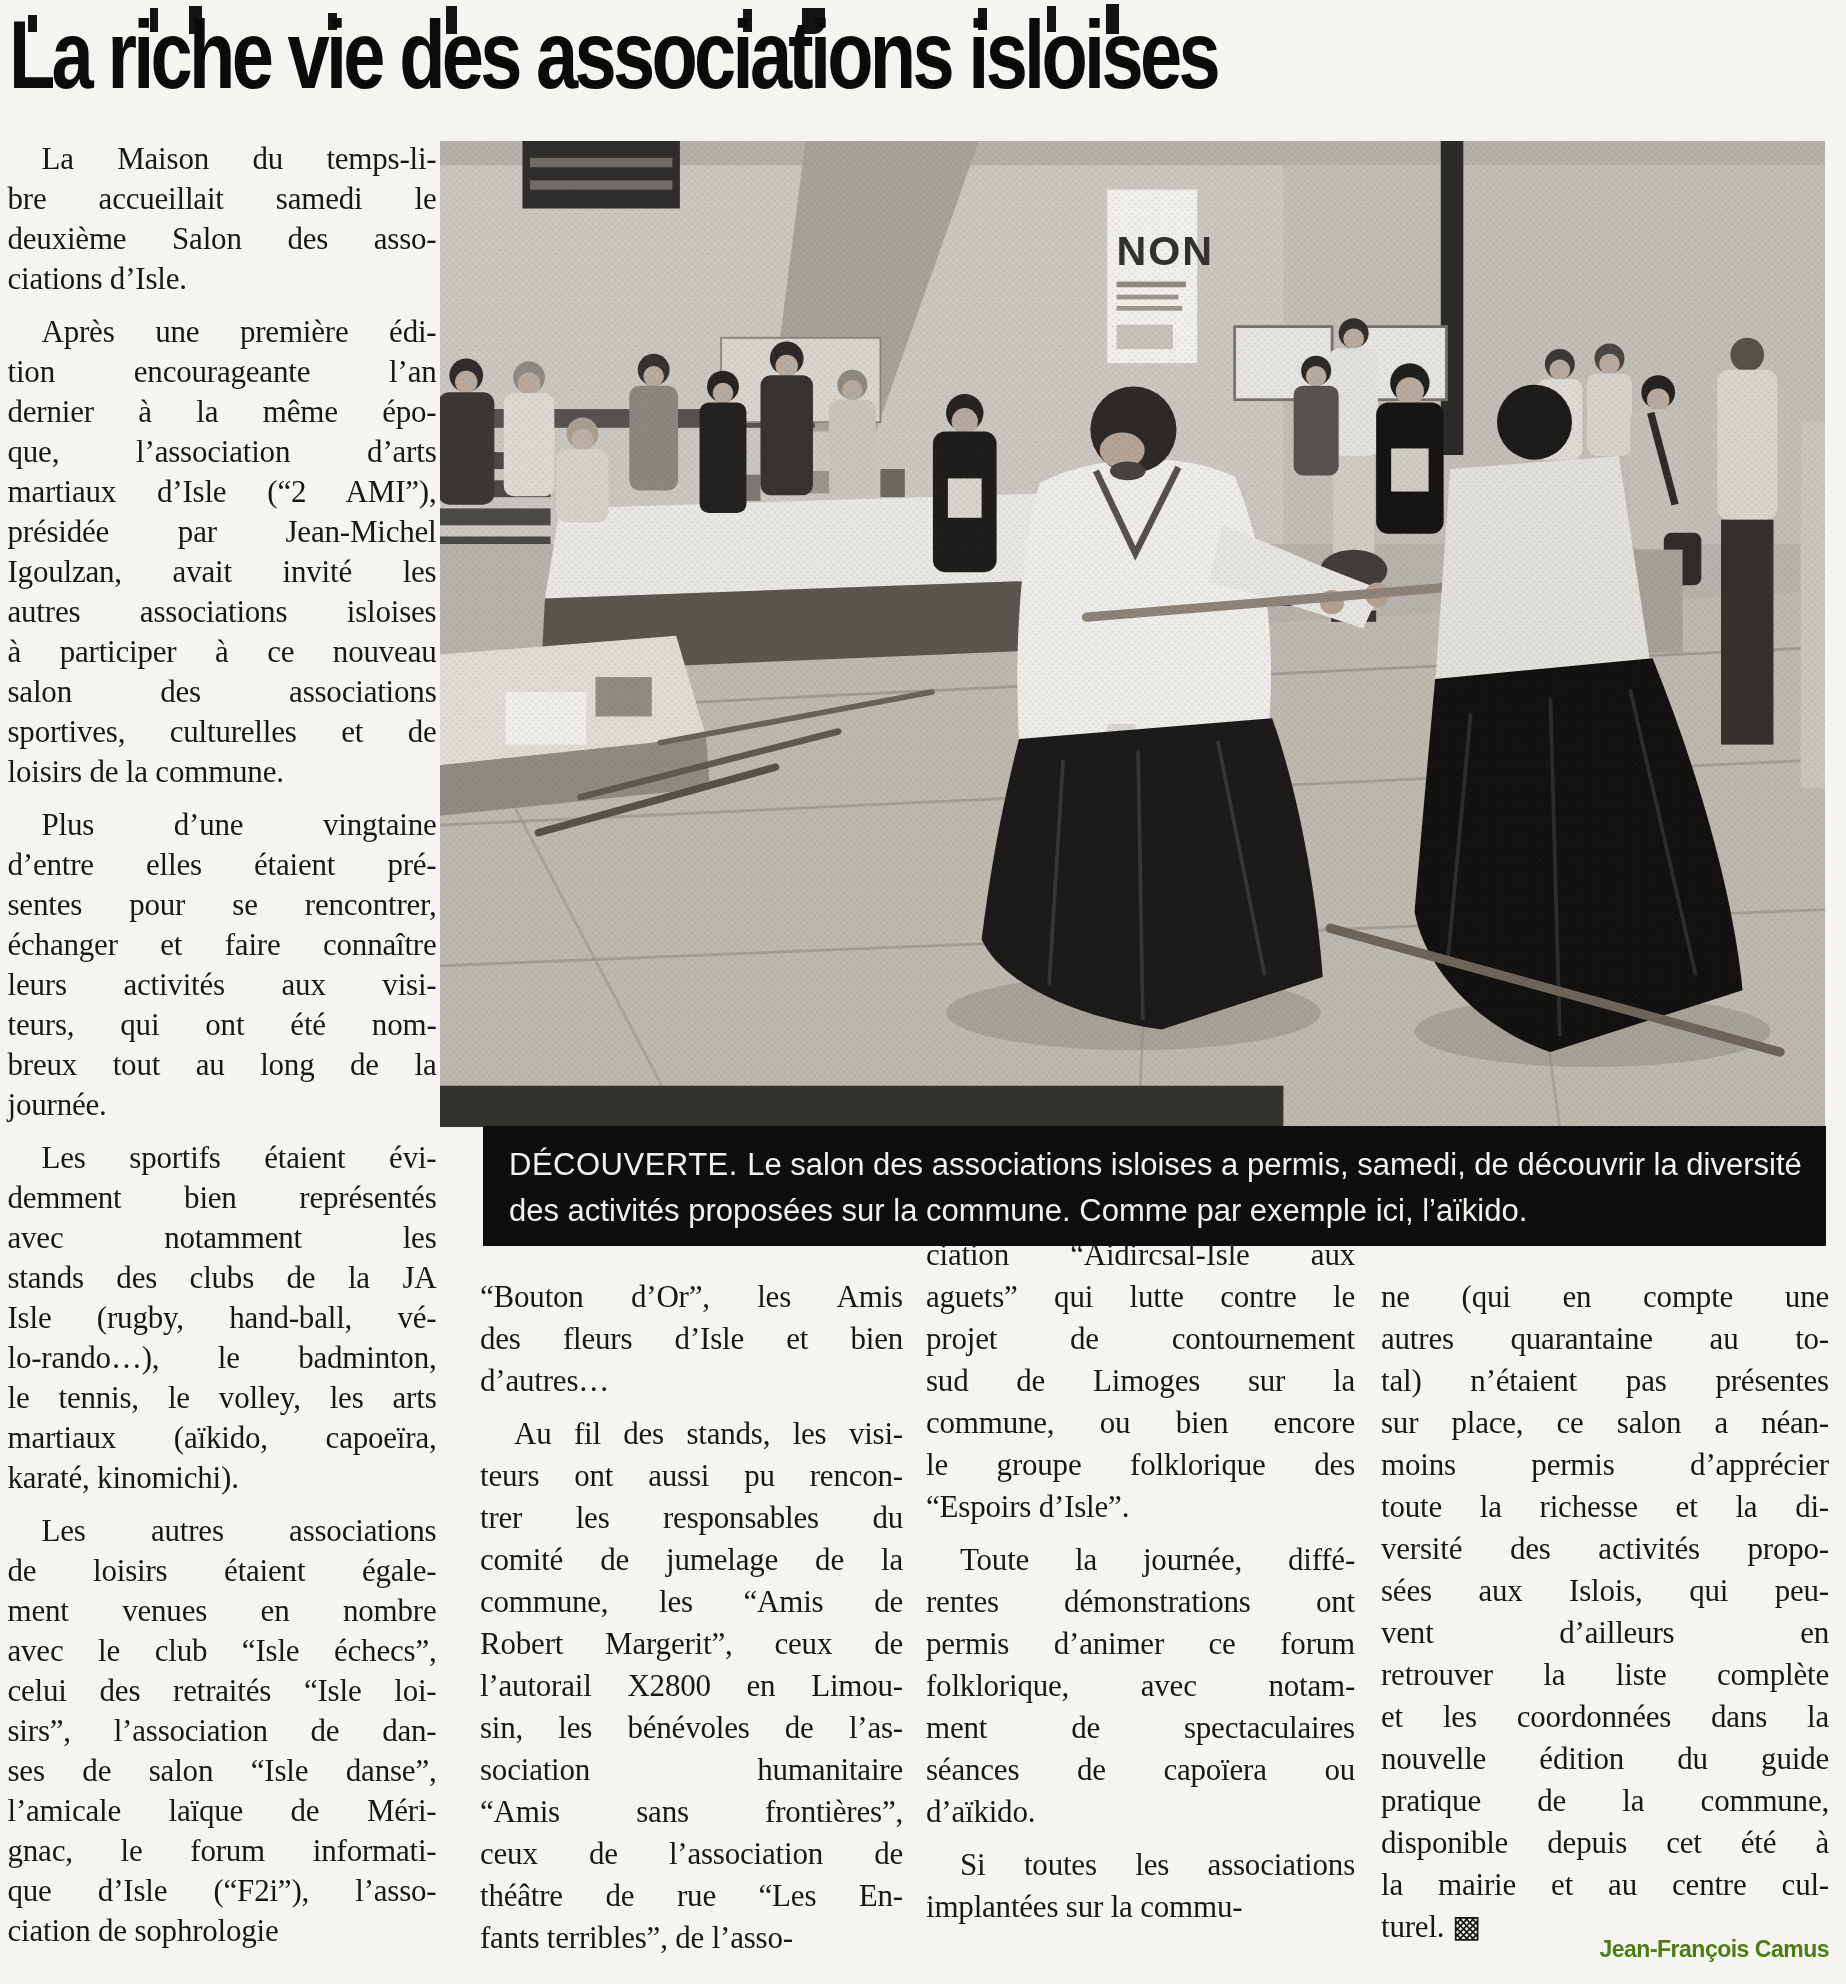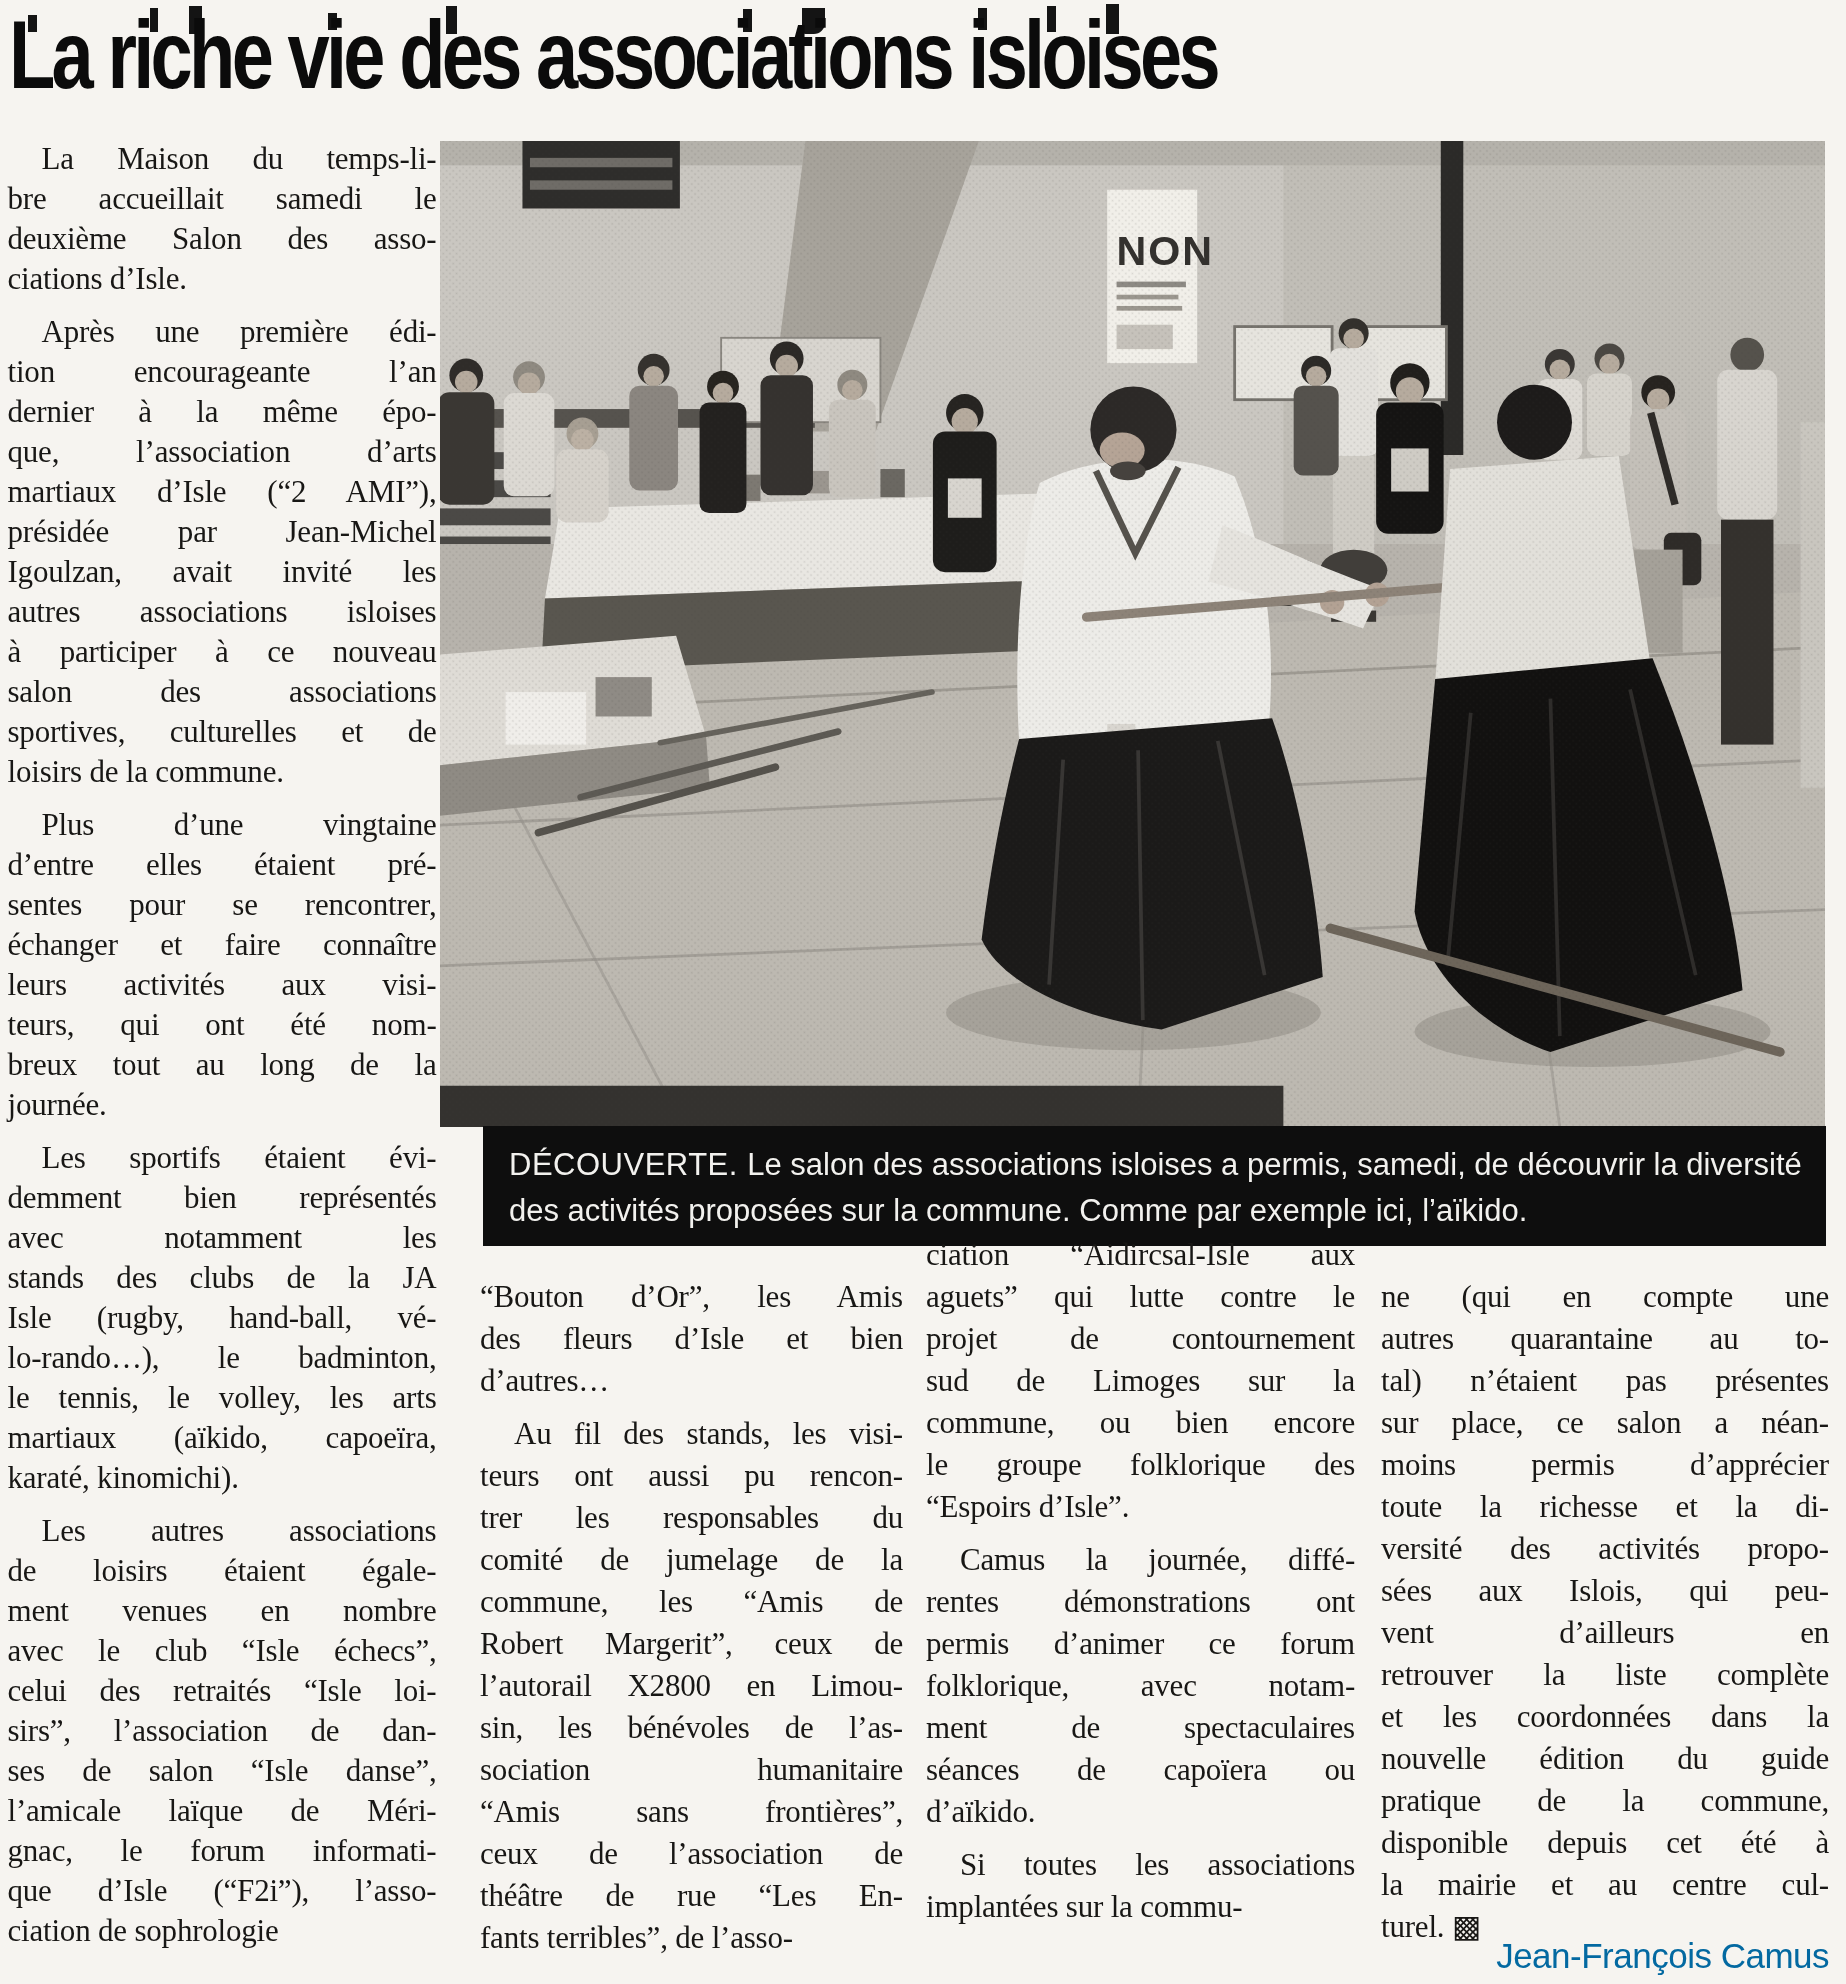--- a/index.html
+++ b/index.html
@@ -34,21 +34,21 @@
     position:absolute; left:483px; top:1126px; width:1343px; height:120px;
     box-sizing:border-box; padding:16px 24px 0 26px;
     background:#0e0e0e; color:#f2f1ee;
     font-family:"Liberation Sans", sans-serif; font-size:31px; line-height:46px;
   }
   .cap-b{font-weight:400; letter-spacing:0.5px; margin-right:9.4px;}
   
   .byline{
     position:absolute; left:1381px; top:1936px; width:448px;
     text-align:right; font-family:"Liberation Sans", sans-serif;
-    font-weight:400; font-size:35px; color:#0369a1; letter-spacing:-0.5px;
+    font-weight:700; font-size:23px; color:#4d7c0f; letter-spacing:-0.5px;
   }
 </style>
 </head>
 <body>
 
 <div class="page">
 
   <div class="art" style="left:28px;top:15px;width:9.4px;height:17px;"></div>
   <div class="art" style="left:150px;top:7.5px;width:8.4px;height:24px;"></div>
   <div class="art" style="left:189px;top:5.6px;width:13px;height:28px;"></div>
@@ -349,21 +349,21 @@
     <div class="para">
         <div class="ln">ciation “Aidircsal-Isle aux</div>
         <div class="ln">aguets” qui lutte contre le</div>
         <div class="ln">projet de contournement</div>
         <div class="ln">sud de Limoges sur la</div>
         <div class="ln">commune, ou bien encore</div>
         <div class="ln">le groupe folklorique des</div>
         <div class="ln">“Espoirs d’Isle”.</div>
       </div>
     <div class="para indent">
-        <div class="ln">Camus la journée, diffé-</div>
+        <div class="ln">Toute la journée, diffé-</div>
         <div class="ln">rentes démonstrations ont</div>
         <div class="ln">permis d’animer ce forum</div>
         <div class="ln">folklorique, avec notam-</div>
         <div class="ln">ment de spectaculaires</div>
         <div class="ln">séances de capoïera ou</div>
         <div class="ln">d’aïkido.</div>
       </div>
     <div class="para indent">
         <div class="ln">Si toutes les associations</div>
         <div class="ln">implantées sur la commu-</div>

